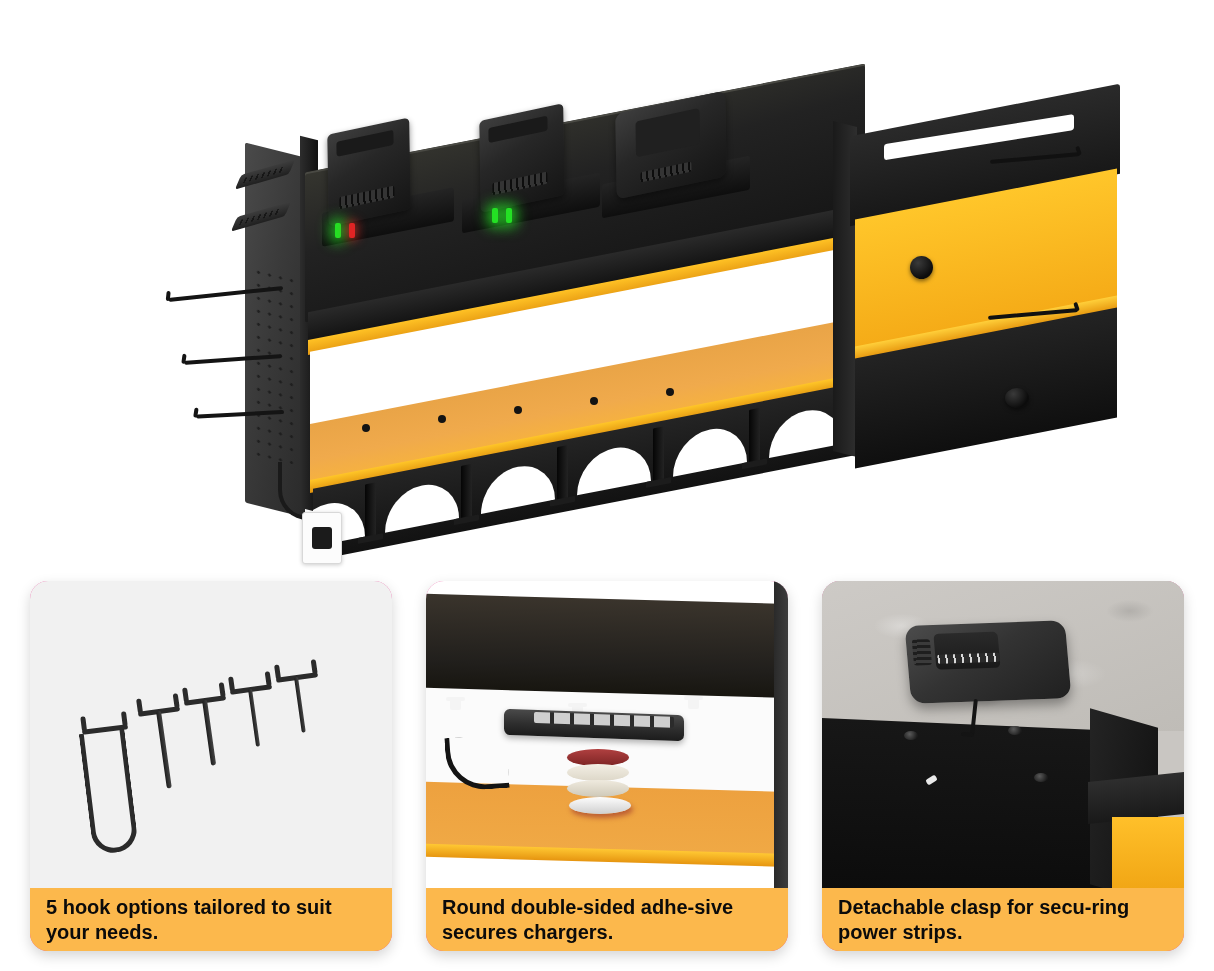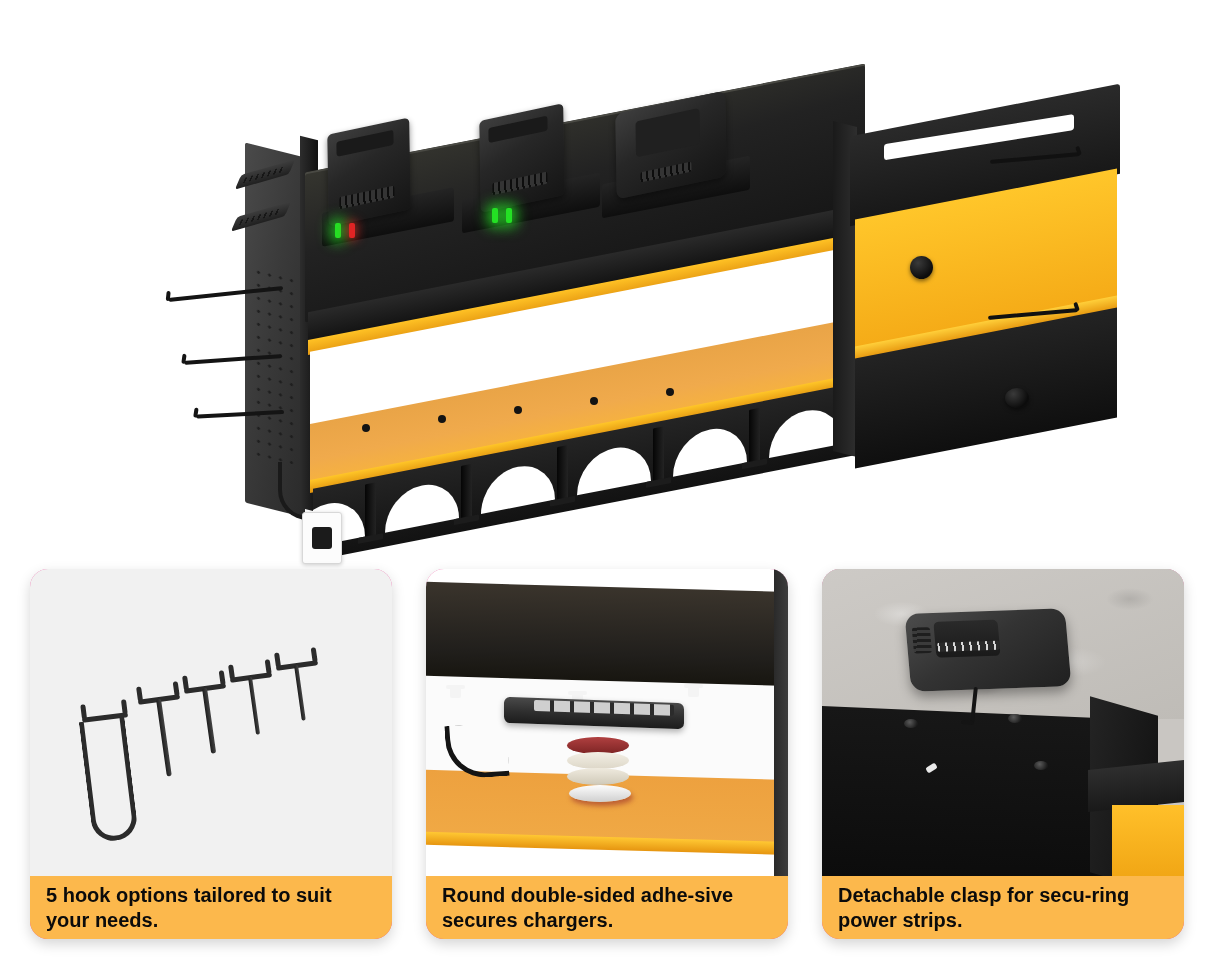--- a/index.html
+++ b/index.html
@@ -322,21 +322,21 @@
 
   
   .cards {
     position: absolute;
     left: 0; top: 565px;
     width: 1214px;
     height: 406px;
   }
   .card {
     position: absolute;
-    top: 4px;
+    top: 16px;
     width: 362px;
     height: 370px;
     border-radius: 18px;
     background: #ec4899;
     overflow: hidden;
     box-shadow: 0 5px 13px rgba(0,0,0,.17);
   }
   .card.c1 { left: 30px; }
   .card.c2 { left: 426px; }
   .card.c3 { left: 822px; }

